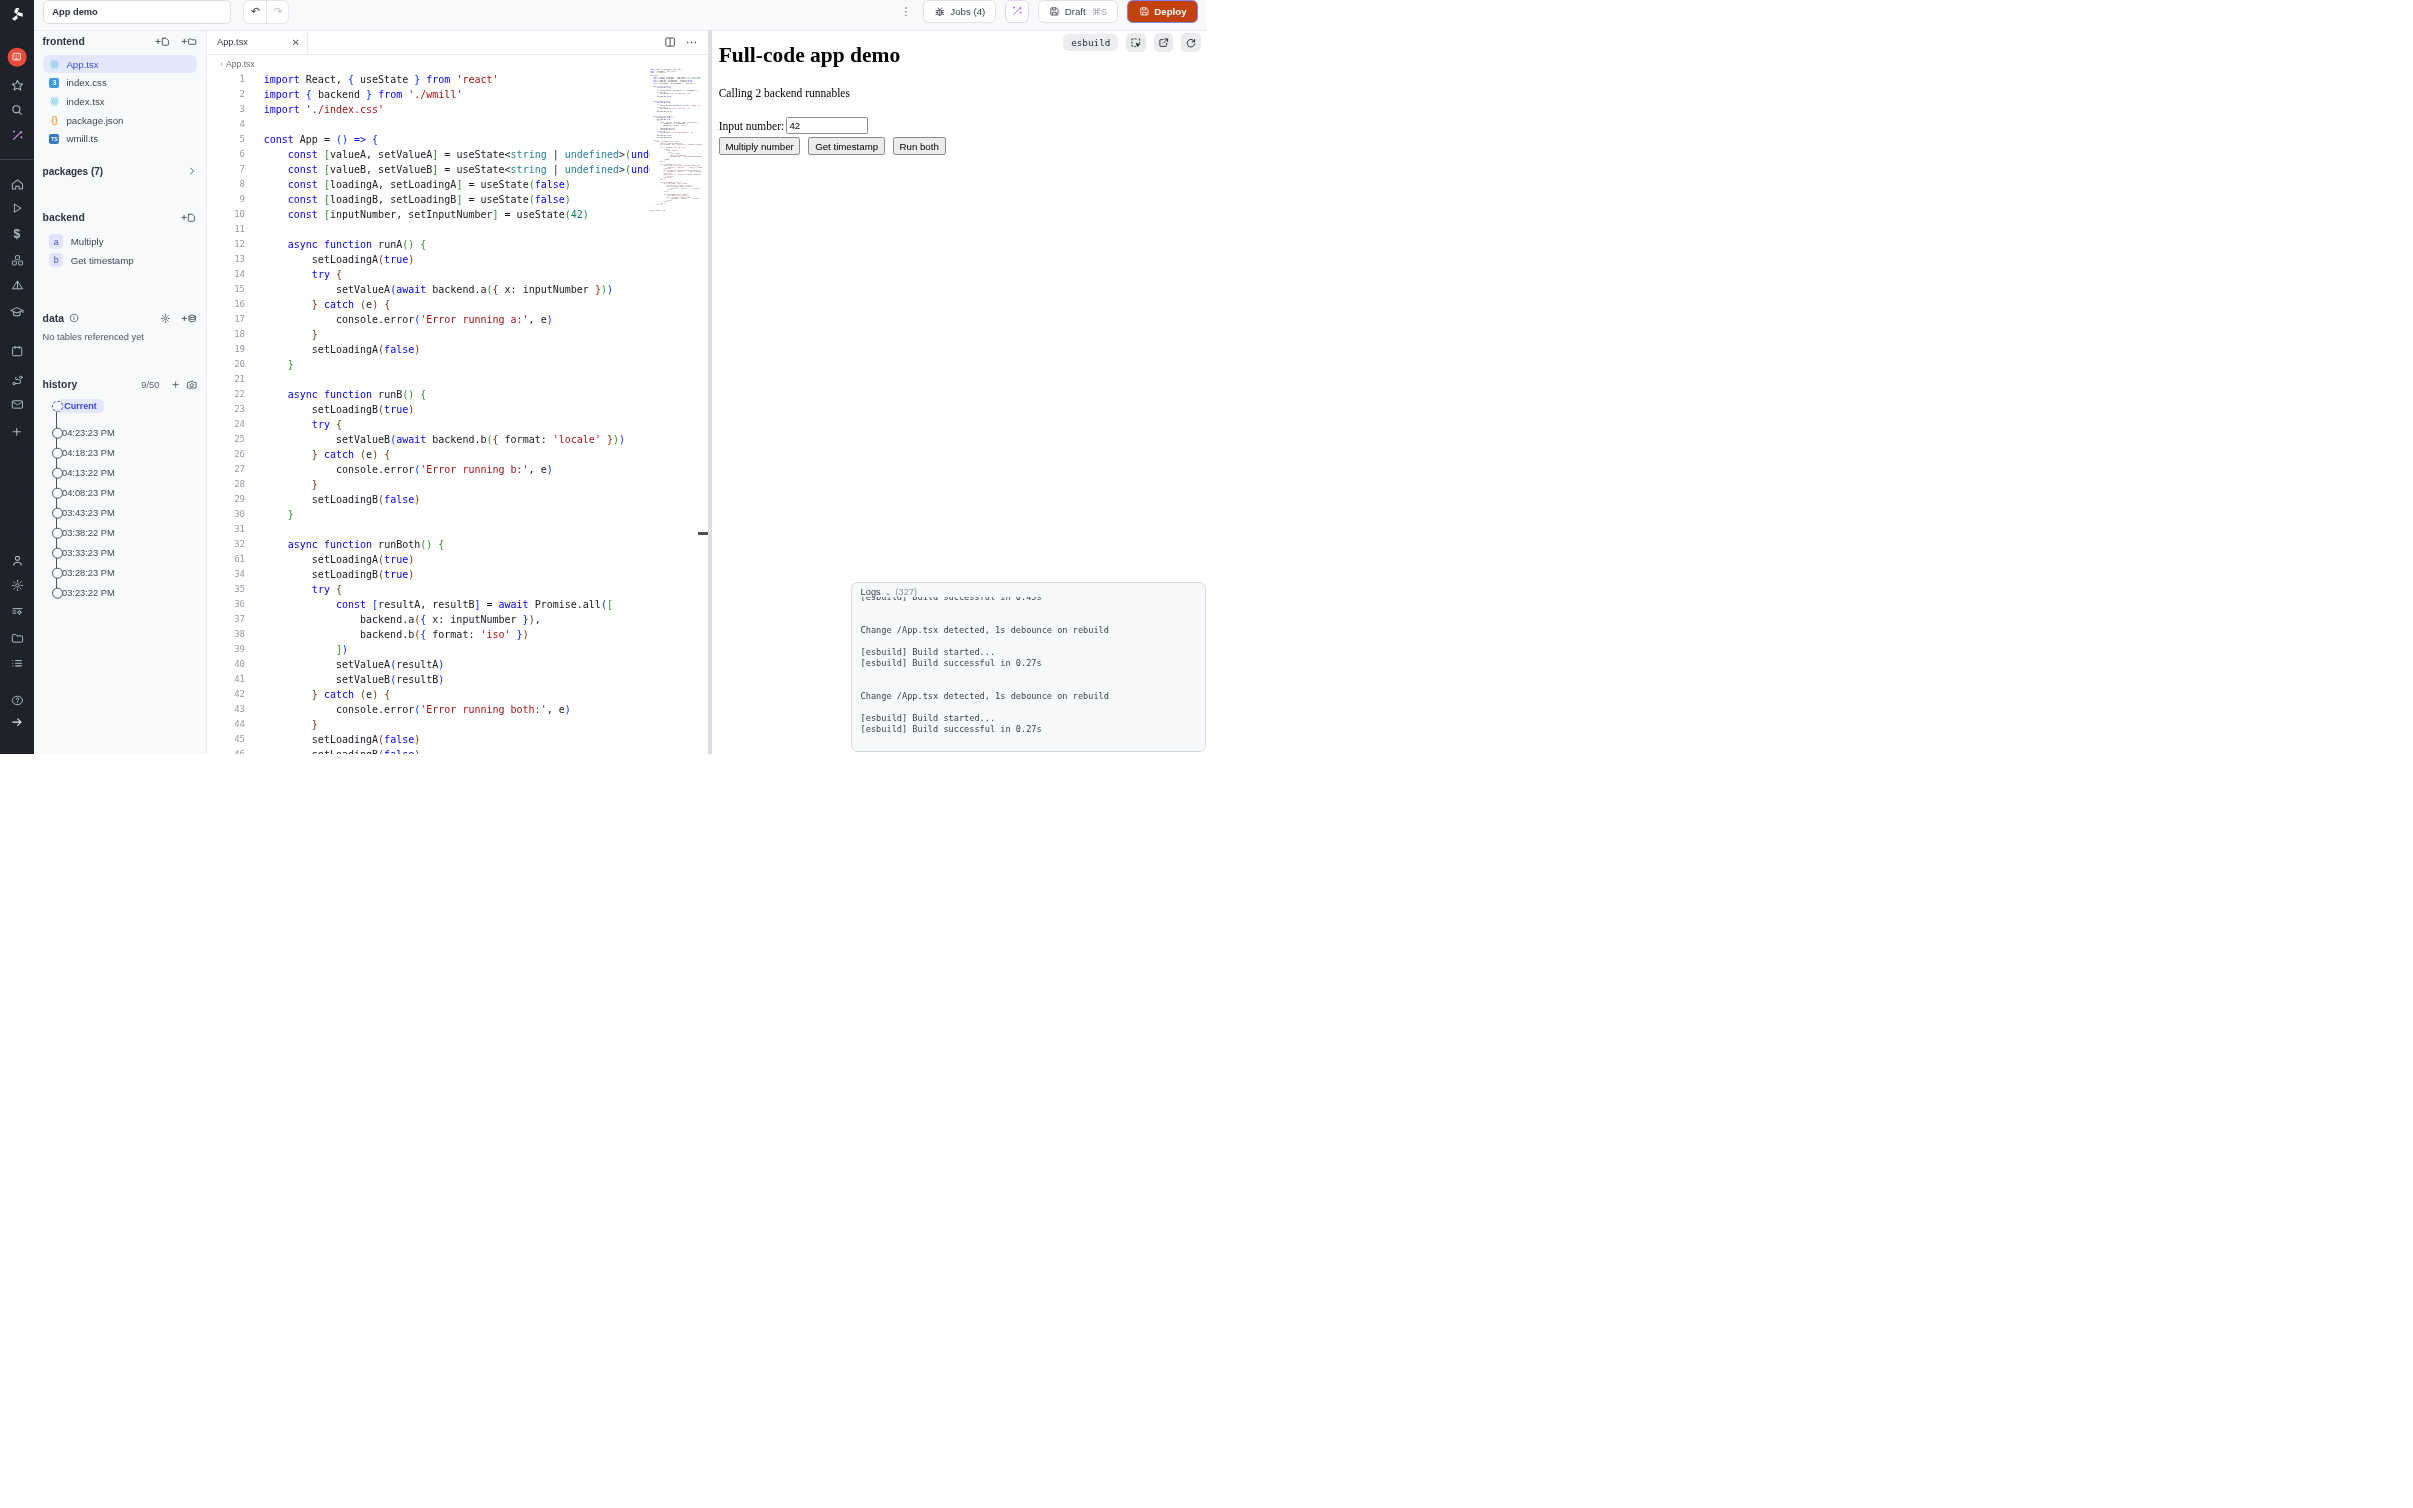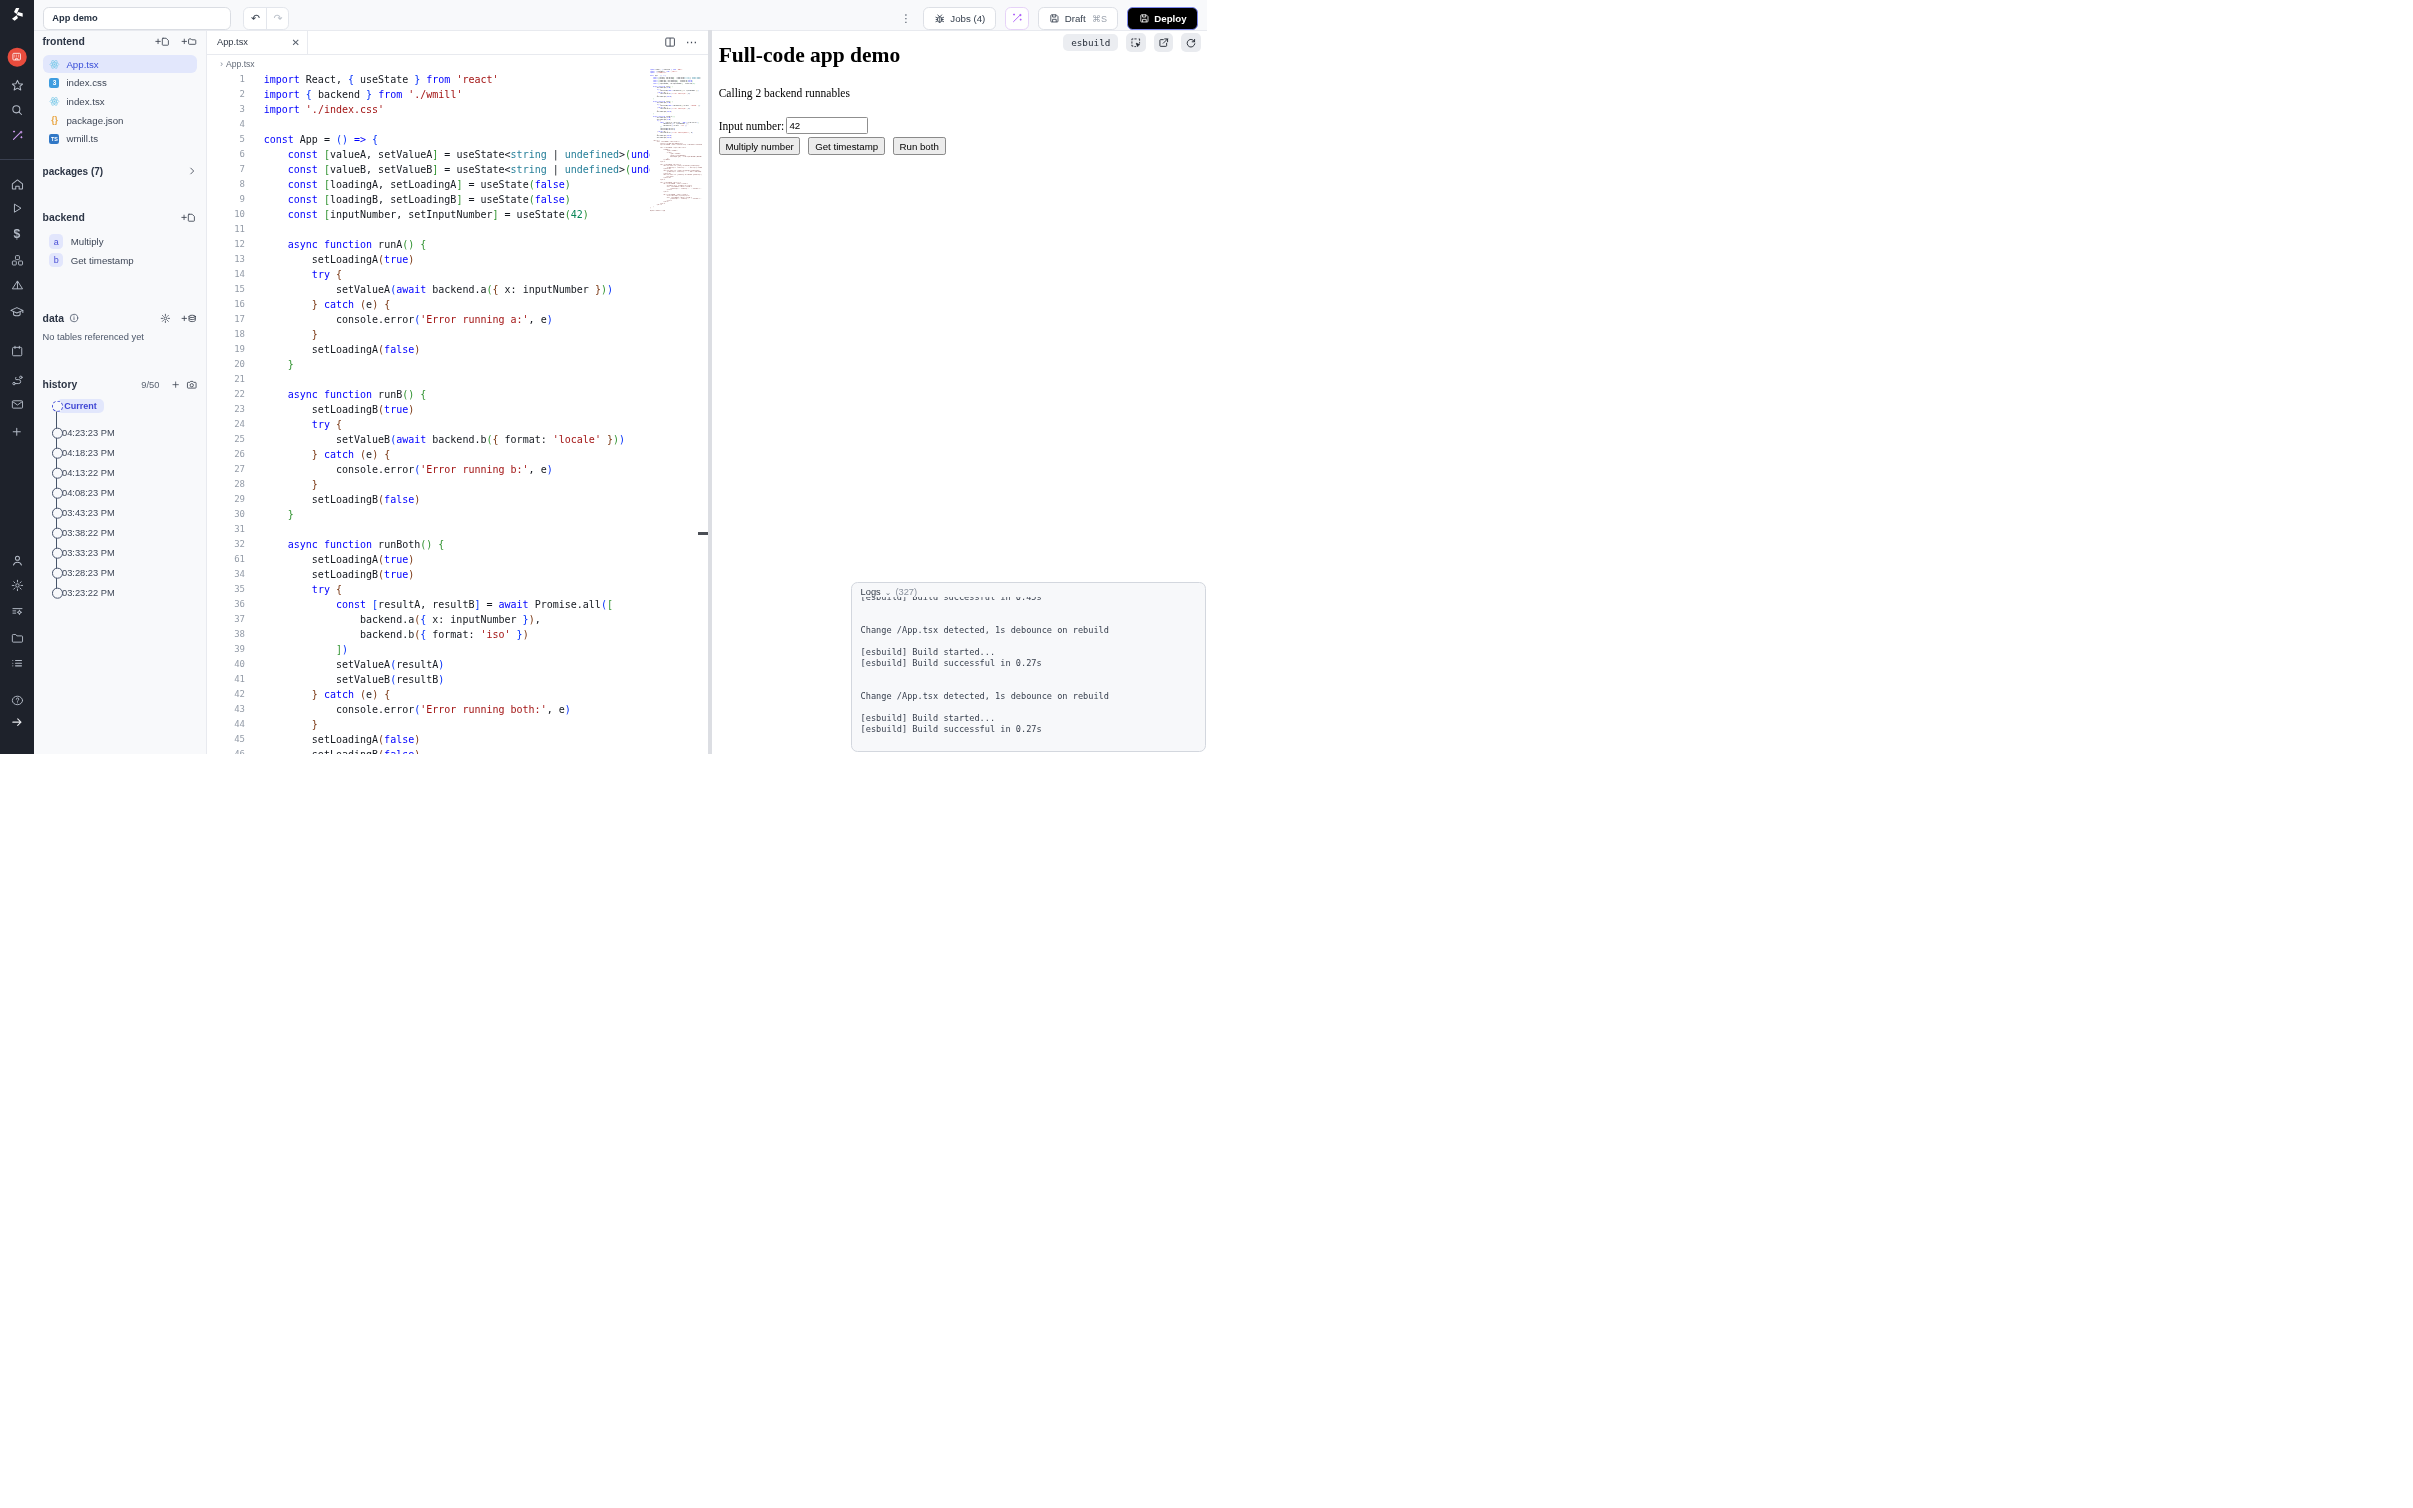--- a/index.html
+++ b/index.html
@@ -9,35 +9,35 @@
   
   .rail{position:absolute;left:0;top:0;width:34px;height:754px;background:#1e222b;z-index:10}
   .ri{position:absolute;left:50%;transform:translate(-50%,-50%);width:18.7px;height:18.7px;
       display:flex;align-items:center;justify-content:center;color:#b3bac6;cursor:pointer}
   .rail .div{position:absolute;left:0;width:34px;height:0.7px;background:#3a4050}
   .badge-red{width:19.4px;height:19.4px;border-radius:50%/46%;background:#e84c3d;display:flex;
       align-items:center;justify-content:center;color:#fff}
   .dollar{font-size:12.2px;font-weight:700;color:#b3bac6}
   
   .topbar{position:absolute;left:34px;right:0;top:0;height:30px;background:#f8f9fb;
-      border-bottom:0.7px solid #e8eaef;display:flex;align-items:flex-end;z-index:9}
+      border-bottom:0.7px solid #e8eaef;display:flex;align-items:flex-start;z-index:9}
   .appname{margin-left:9.3px;width:170px;height:21.5px;border:0.7px solid #dadde3;border-radius:5.7px;
       background:#fff;font:600 9.3px "Liberation Sans",sans-serif;color:#243041;padding:0 8px;outline:none}
   .histbtns{margin-left:12.2px;display:flex;border:0.7px solid #e3e6ec;border-radius:5.7px;background:#fff;overflow:hidden}
   .histbtns button{width:22px;height:21.5px;border:none;background:transparent;font-size:10.8px;cursor:pointer;
       display:flex;align-items:center;justify-content:center}
   .histbtns button+button{border-left:0.7px solid #e3e6ec}
   .undo{color:#3a4350}.redo{color:#bcc2cb}
   .tb-right{margin-left:auto;display:flex;align-items:center;gap:8.6px;padding-right:8.6px}
   .kebab{color:#4b5563;font-size:10.8px;letter-spacing:0;cursor:pointer;padding:0 2.9px}
   .btn{display:flex;align-items:center;gap:5px;background:#fff;border:0.7px solid #dde0e6;border-radius:5.7px;
       height:23px;padding:0 10px;font:500 9.7px "Liberation Sans",sans-serif;color:#36404e;cursor:pointer}
   .btn-wand{width:24.4px;padding:0;justify-content:center;border-color:#e6d3f8}
   .kbd{color:#9aa1ac;font-size:9px;margin-left:1.4px}
-  .btn-deploy{background:#000000;border-color:#7b86ef;color:#fff;font-weight:600;padding:0 10.8px}
+  .btn-deploy{background:#c2410c;border-color:#7b86ef;color:#fff;font-weight:600;padding:0 10.8px}
   
   .panel{position:absolute;left:34px;top:30px;width:172px;bottom:0;background:#f8f9fb;
       border-right:0.7px solid #e8eaef;padding:0 0;overflow:hidden;z-index:8}
   .sec{padding:0 8.6px}
   .sec-h{display:flex;align-items:center;font-weight:700;font-size:10.4px;color:#2c3545;height:17px}
   .sec-h .sp{flex:1}
   .mini-ic{color:#3c4350;display:flex;align-items:center;gap:1.4px;cursor:pointer;margin-left:10px}
   .file-row{height:18px;display:flex;align-items:center;gap:6.5px;padding:0 6.5px;margin:0 0 0.7px;
       border-radius:5.7px;font-size:9.7px;color:#3e4757;cursor:pointer}
   .file-row.sel{background:#e2e7fc;color:#3a4fd8;font-weight:500}

